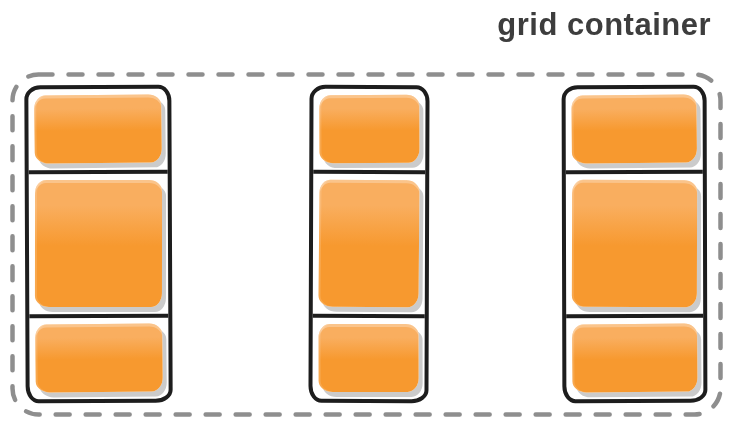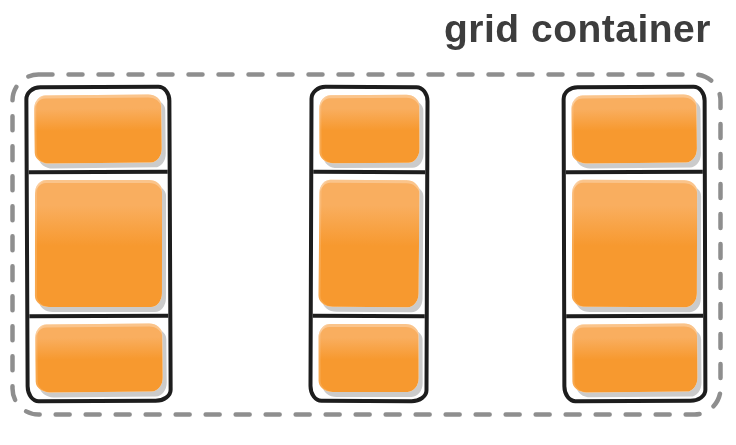--- a/index.html
+++ b/index.html
@@ -3,21 +3,21 @@
 <meta charset="utf-8">
 <style>
   html,body{margin:0;padding:0;}
   body{
     width:736px;height:445px;position:relative;overflow:hidden;
     background:var(--background,#fff);
     font-family:"Liberation Sans","DejaVu Sans",sans-serif;
   }
   .title{
     position:absolute;top:7px;right:25px;
-    font-size:39px;font-weight:bold;letter-spacing:.5px;
+    font-size:31px;font-weight:bold;letter-spacing:.5px;
     color:var(--title-text,#3d3d3d);
   }
   .container{
     position:absolute;left:10px;top:72px;width:713px;height:345px;
   }
   .dash-svg{position:absolute;left:0;top:0;width:713px;height:345px;}
   .dashed-rect{
     fill:none;stroke:var(--dashed-border,#8e8e8e);
     stroke-width:4.5;stroke-dasharray:14 16;stroke-linecap:round;
   }

